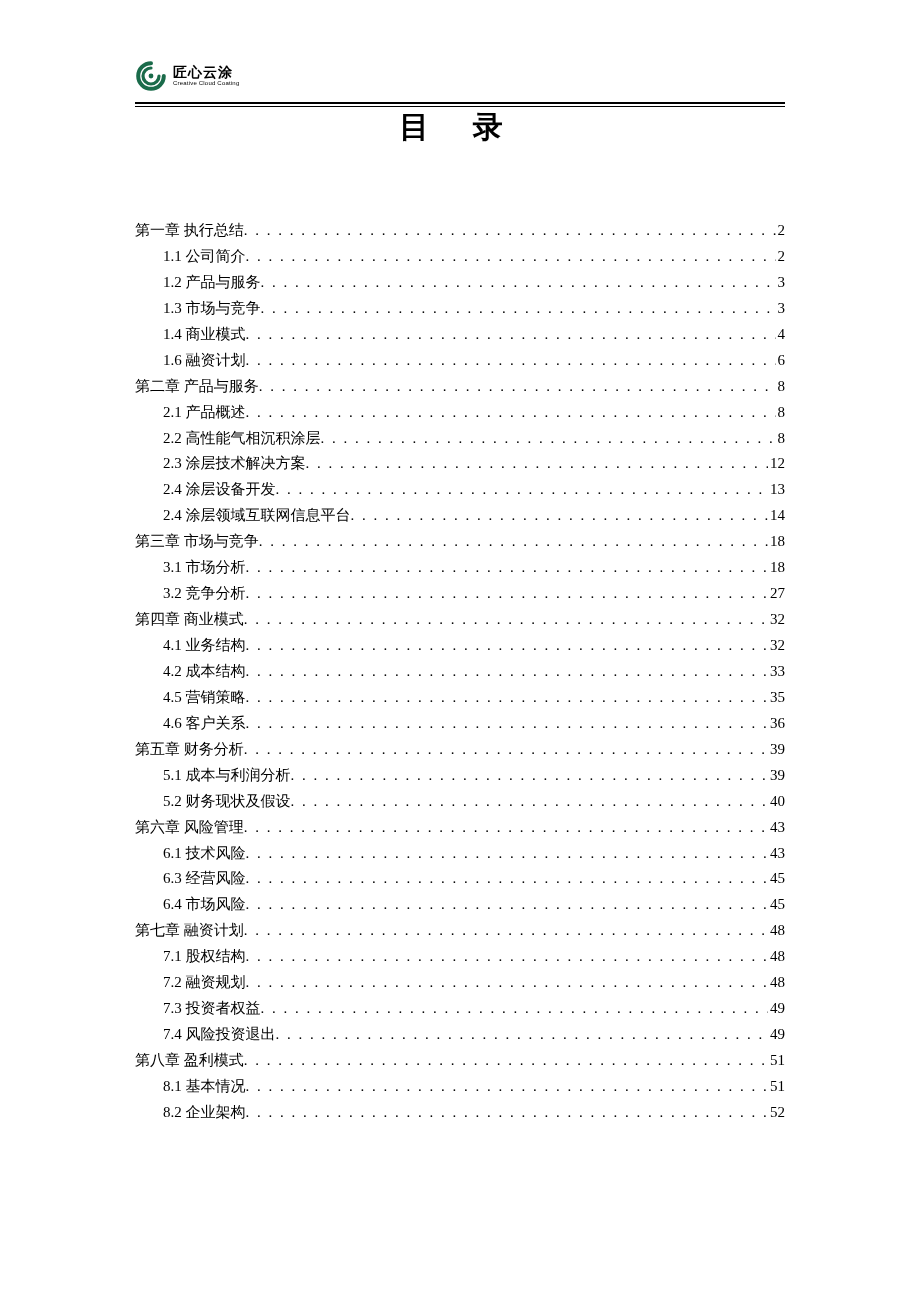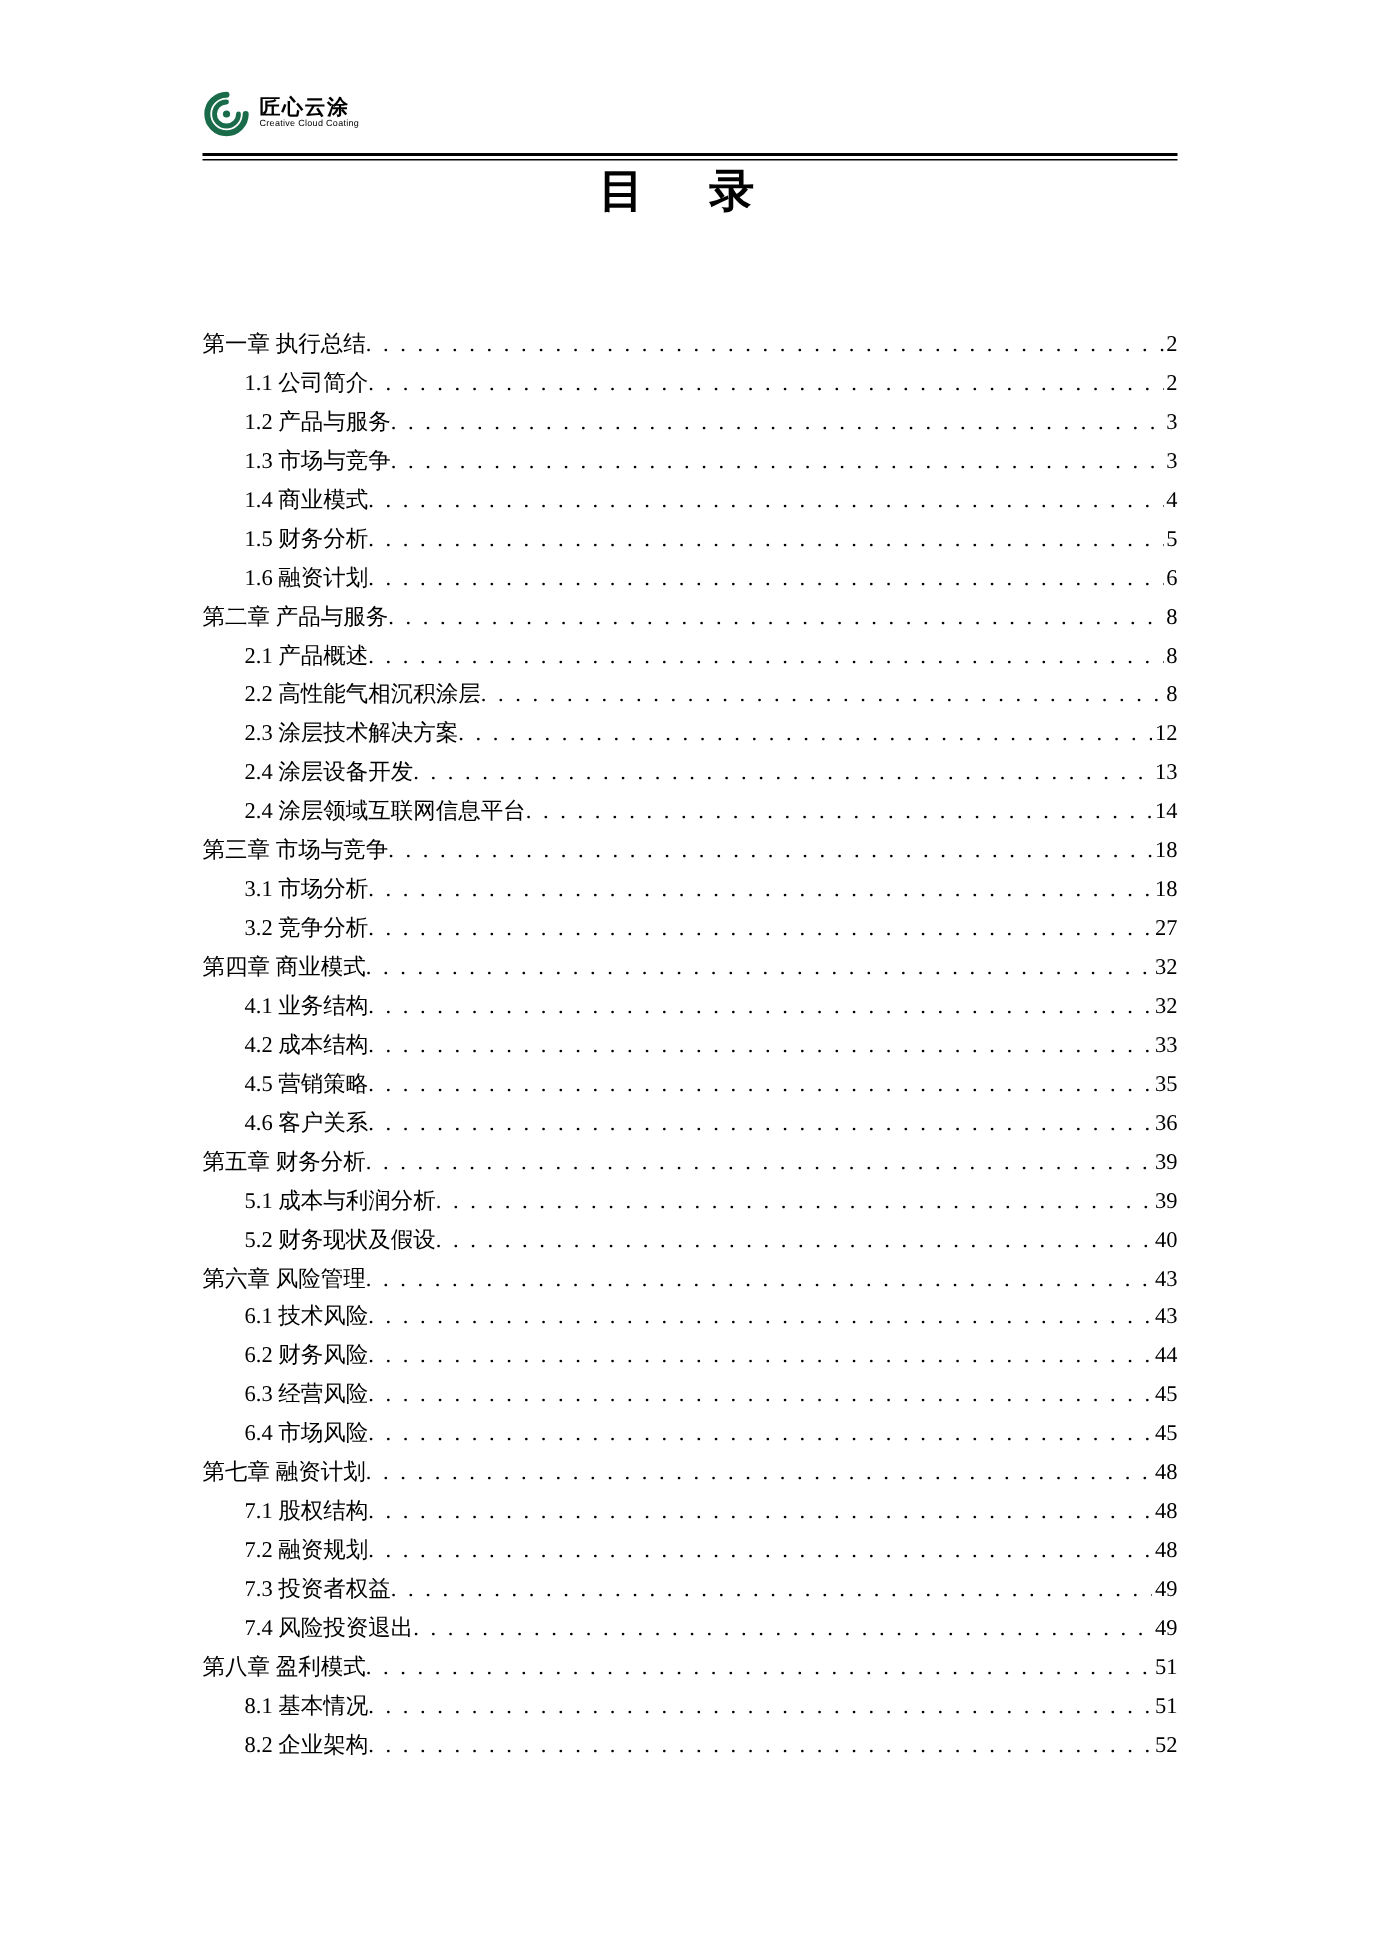--- a/index.html
+++ b/index.html
@@ -138,25 +138,20 @@
         <span class="toc-label">1.3  市场与竞争 </span>
         <span class="toc-dots"></span>
         <span class="toc-page">3</span>
       </div>
       <div class="toc-row sub">
         <span class="toc-label">1.4  商业模式</span>
         <span class="toc-dots"></span>
         <span class="toc-page">4</span>
       </div>
       <div class="toc-row sub">
-        <span class="toc-label">1.5  财务分析</span>
-        <span class="toc-dots"></span>
-        <span class="toc-page">5</span>
-      </div>
-      <div class="toc-row sub">
         <span class="toc-label">1.6  融资计划</span>
         <span class="toc-dots"></span>
         <span class="toc-page">6</span>
       </div>
       <div class="toc-row chapter">
         <span class="toc-label">第二章  产品与服务</span>
         <span class="toc-dots"></span>
         <span class="toc-page">8</span>
       </div>
       <div class="toc-row sub">
@@ -243,25 +238,20 @@
         <span class="toc-label">第六章  风险管理 </span>
         <span class="toc-dots"></span>
         <span class="toc-page">43</span>
       </div>
       <div class="toc-row sub">
         <span class="toc-label">6.1  技术风险</span>
         <span class="toc-dots"></span>
         <span class="toc-page">43</span>
       </div>
       <div class="toc-row sub">
-        <span class="toc-label">6.2  财务风险</span>
-        <span class="toc-dots"></span>
-        <span class="toc-page"> 44</span>
-      </div>
-      <div class="toc-row sub">
         <span class="toc-label">6.3  经营风险</span>
         <span class="toc-dots"></span>
         <span class="toc-page">45</span>
       </div>
       <div class="toc-row sub">
         <span class="toc-label">6.4  市场风险</span>
         <span class="toc-dots"></span>
         <span class="toc-page"> 45</span>
       </div>
       <div class="toc-row chapter">

